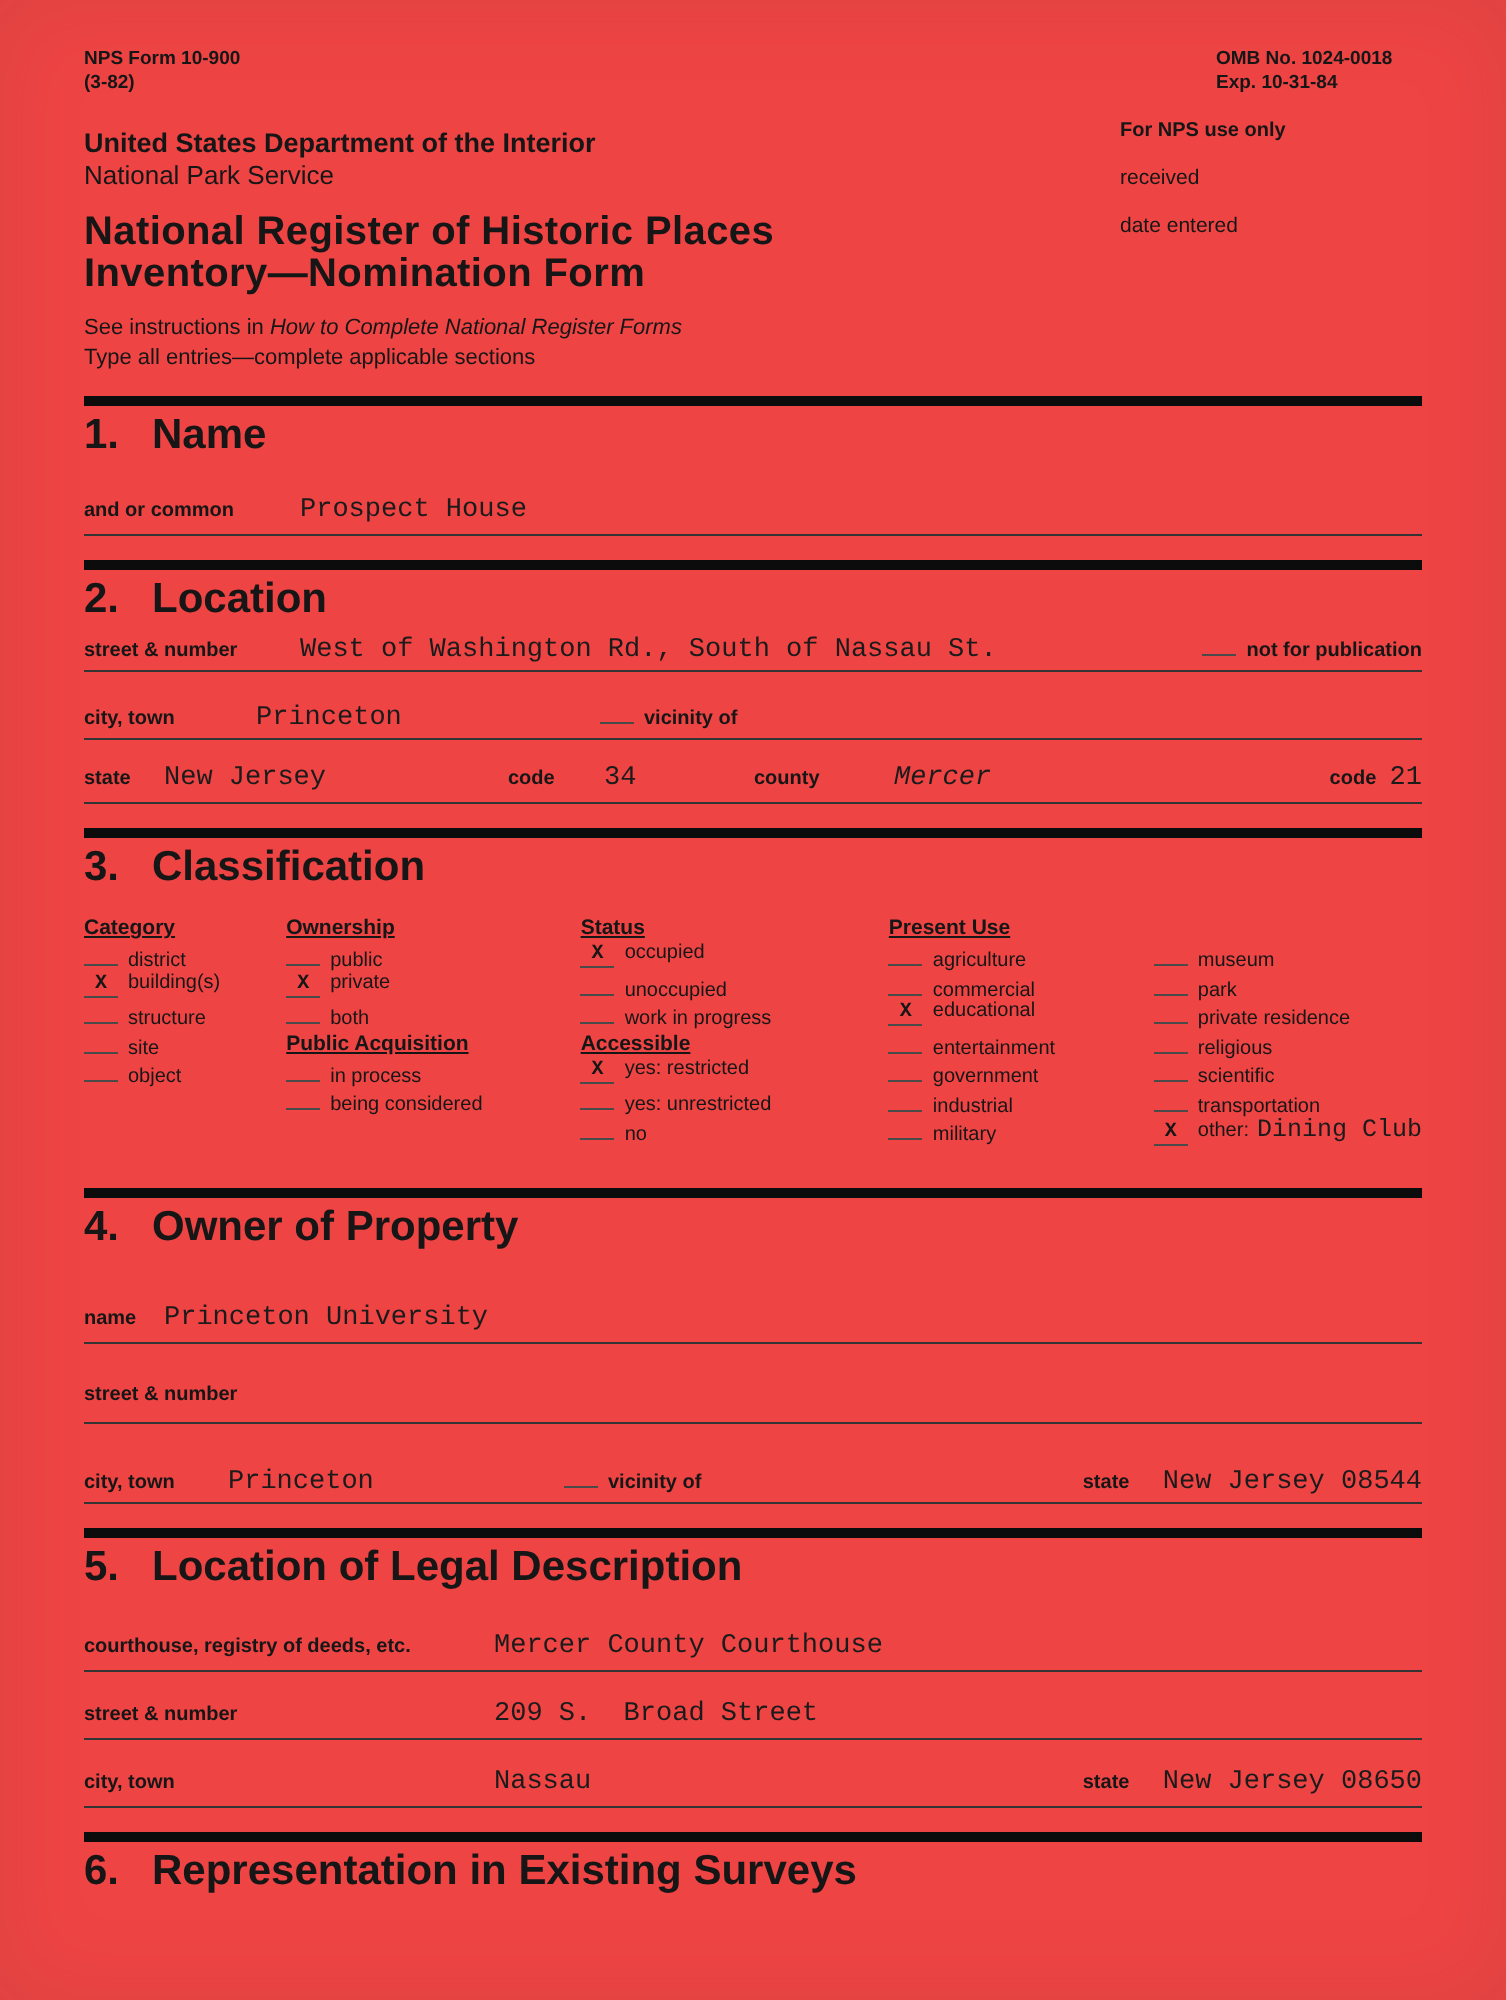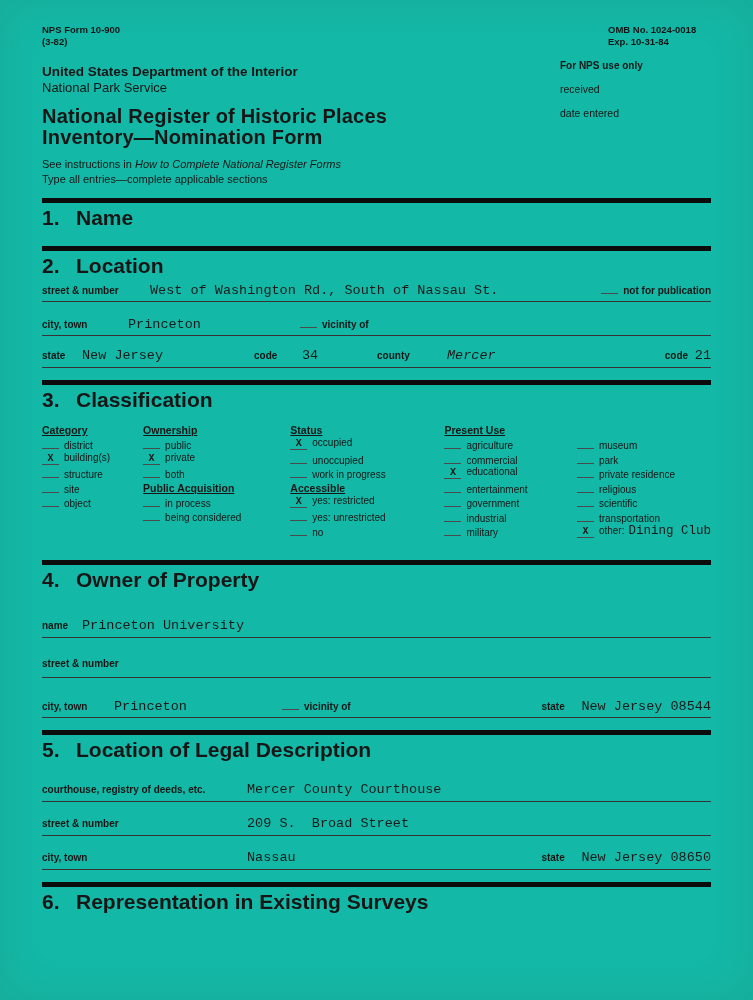--- a/index.html
+++ b/index.html
@@ -1,18 +1,18 @@
 <!DOCTYPE html>
 <html><head>
 <meta charset="utf-8">
 <style>
   html,body{margin:0;padding:0;background:#e7e5e0;}
   .page{
     position:relative;width:753px;height:1000px;margin:0 auto;
-    background:#14b8a6;box-sizing:border-box;padding:0 42px;
+    background:#ef4444;box-sizing:border-box;padding:0 42px;
     overflow:hidden;color:#161616;
     box-shadow:inset 0 0 46px rgba(60,55,45,.10);
     font-family:"Liberation Sans",sans-serif;
   }
   .tiny{font:bold 9.5px/1.3 "Liberation Sans",sans-serif;}
   .hdr{position:relative;padding-top:24px;}
   .omb{position:absolute;left:566px;top:24px;}
   .dept{margin-top:15px;font:800 13.5px/1.2 "Liberation Sans",sans-serif;}
   .service{font:400 13px/1.25 "Liberation Sans",sans-serif;}
   .npsbox{position:absolute;left:518px;top:60px;width:170px;}
@@ -85,20 +85,24 @@
       </div>
       <div>Type all entries—complete applicable sections</div>
     </div>
   </header>
 
   <section class="sec">
     <h2 class="sec-h">
       <span class="num">1.</span>
       <span>Name</span>
     </h2>
+    <div class="row mt14" style="margin-bottom:9px;">
+      <span class="lbl w108">and or common</span>
+      <span class="typed">Prospect House</span>
+    </div>
   </section>
 
   <section class="sec">
     <h2 class="sec-h">
       <span class="num">2.</span>
       <span>Location</span>
     </h2>
     <div class="row">
       <span class="lbl w108">street &amp; number</span>
       <span class="typed">West of Washington Rd., South of Nassau St.</span>

